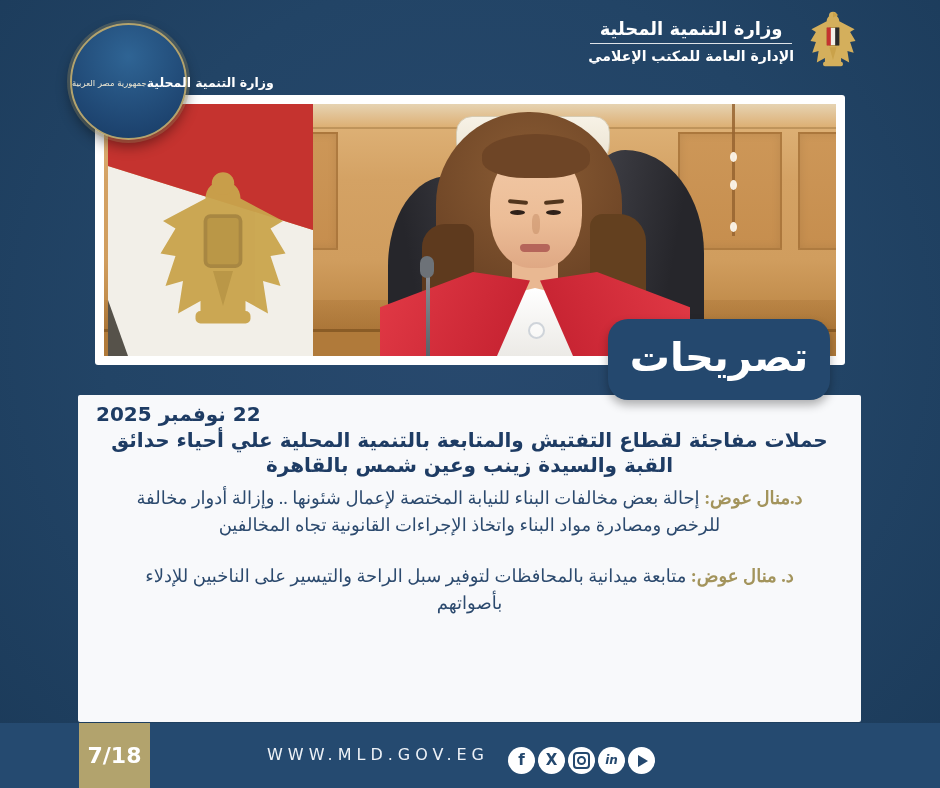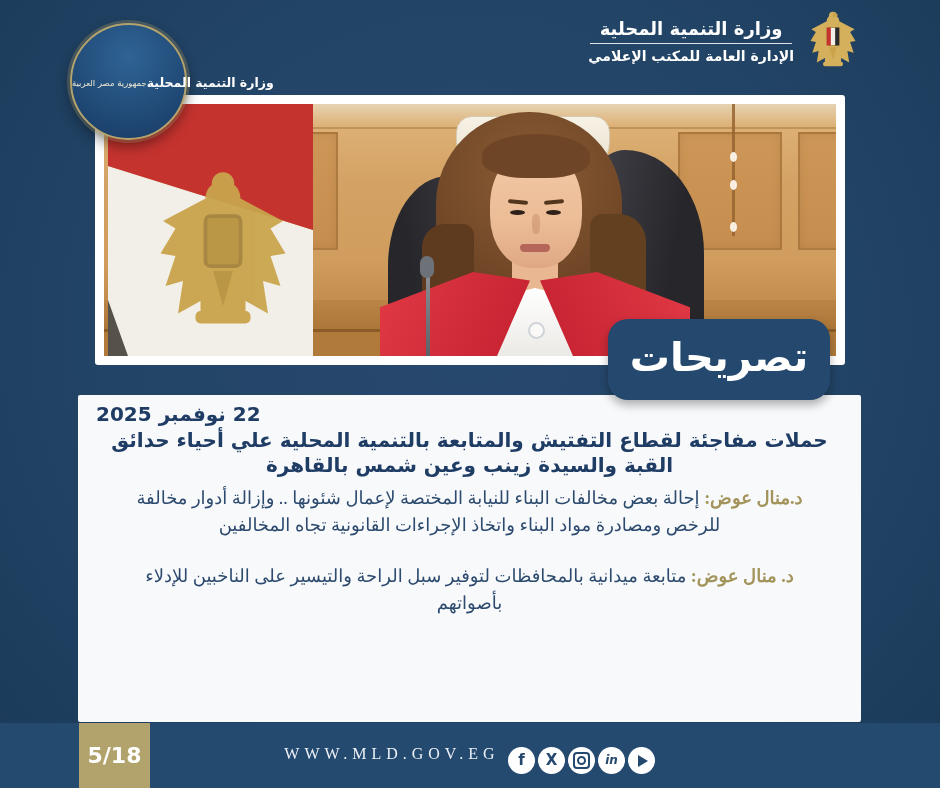--- a/index.html
+++ b/index.html
@@ -94,22 +94,22 @@
   .card-2{top:556px;height:166px;}
   .card-date{position:absolute;top:7px;left:18px;font-size:20px;font-weight:bold;color:#1e3c64;direction:rtl;}
   .card-headline{margin:33px 26px 0;text-align:center;font-size:20px;font-weight:bold;line-height:1.24;color:#1e3c64;}
   .card-2 .card-headline{margin-top:30px;}
   .card-body{margin:7px 34px 0;text-align:center;font-size:18px;line-height:1.52;color:#2c4a6e;font-family:Liberation Serif, serif;}
   .speaker{color:#a3945c;font-weight:bold;}
   
   .footer-bar{position:absolute;left:0;top:723px;width:940px;height:65px;background:#254a70;}
   .page-box{position:absolute;left:79px;top:723px;width:71px;height:65px;background:#b2a36d;
     display:flex;align-items:center;justify-content:center;color:#fff;font-size:22px;font-weight:bold;z-index:4;}
-  .website{position:absolute;top:745px;left:257px;width:270px;text-align:center;color:#eef2f7;
-    font-size:16px;letter-spacing:5px;z-index:4;font-family:Liberation Serif, serif;}
+  .website{position:absolute;top:745px;left:243px;width:270px;text-align:center;color:#eef2f7;
+    font-size:16px;letter-spacing:5px;z-index:4;}
   .socials{position:absolute;left:508px;top:747px;display:flex;gap:3px;z-index:4;}
   .sicon{width:27px;height:27px;border-radius:50%;background:#ffffff;color:#24486e;
     display:flex;align-items:center;justify-content:center;font-weight:bold;font-size:15px;}
   .sicon .glyph{transform:translateY(-1px);}
   .ig-box{width:13px;height:13px;border:2px solid #24486e;border-radius:4px;position:relative;}
   .ig-lens{position:absolute;top:2px;left:2px;width:5px;height:5px;border:2px solid #24486e;border-radius:50%;}
   .li-glyph{font-size:12px;font-style:italic;}
   .yt-tri{width:0;height:0;border-left:10px solid #24486e;border-top:6px solid transparent;border-bottom:6px solid transparent;margin-left:3px;}
   .hidden-defs{position:absolute;width:0;height:0;overflow:hidden;}
 </style>
@@ -212,21 +212,21 @@
   <div class="card-date">22 نوفمبر 2025</div>
   <div class="card-headline">حملات مفاجئة لقطاع التفتيش والمتابعة بالتنمية المحلية علي أحياء حدائق القبة والسيدة زينب وعين شمس بالقاهرة</div>
   <p class="card-body"><span class="speaker">د.منال عوض:</span> <span>إحالة بعض مخالفات البناء للنيابة المختصة لإعمال شئونها .. وإزالة أدوار مخالفة للرخص ومصادرة مواد البناء واتخاذ الإجراءات القانونية تجاه المخالفين</span></p>
 </div>
 
 <div class="card card-2">
   <p class="card-body"><span class="speaker">د. منال عوض:</span> <span>متابعة ميدانية بالمحافظات لتوفير سبل الراحة والتيسير على الناخبين للإدلاء بأصواتهم</span></p>
 </div>
 
 <div class="footer-bar"></div>
-<div class="page-box">5/18</div>
+<div class="page-box">7/18</div>
 <div class="website">WWW.MLD.GOV.EG</div>
 <div class="socials">
   <div class="sicon">
       <span class="glyph">f</span>
     </div>
   <div class="sicon">
       <span class="glyph">X</span>
     </div>
   <div class="sicon">
       <span class="ig-box">

